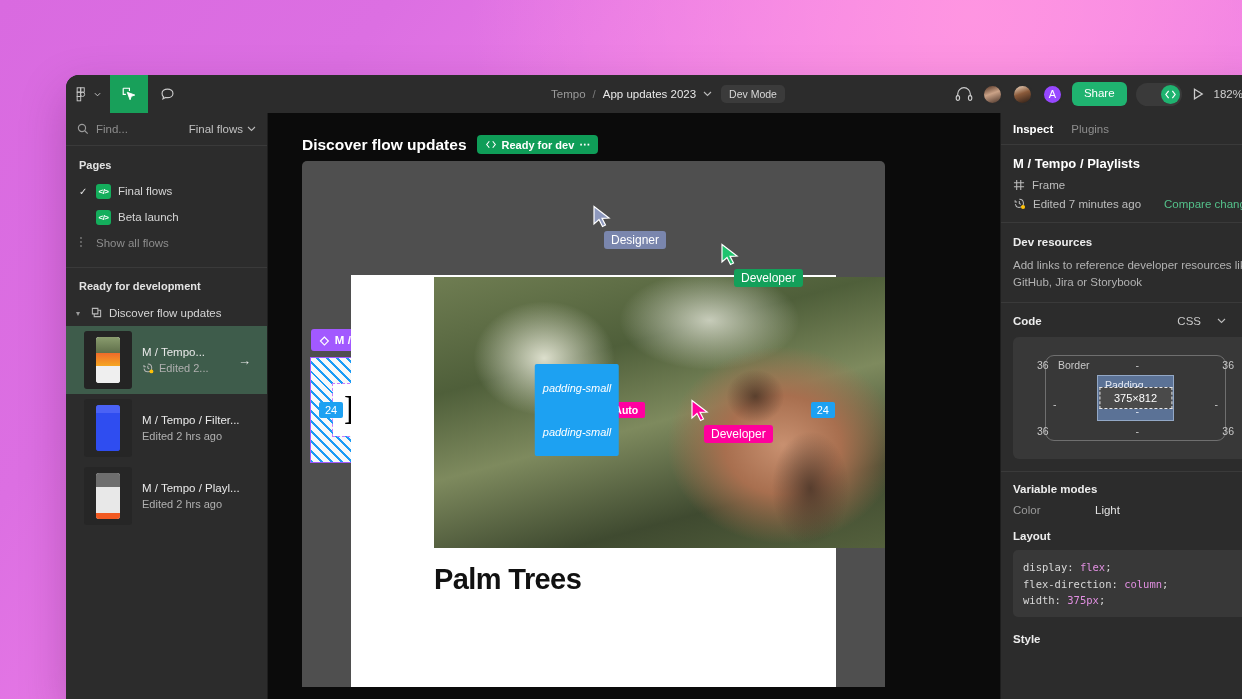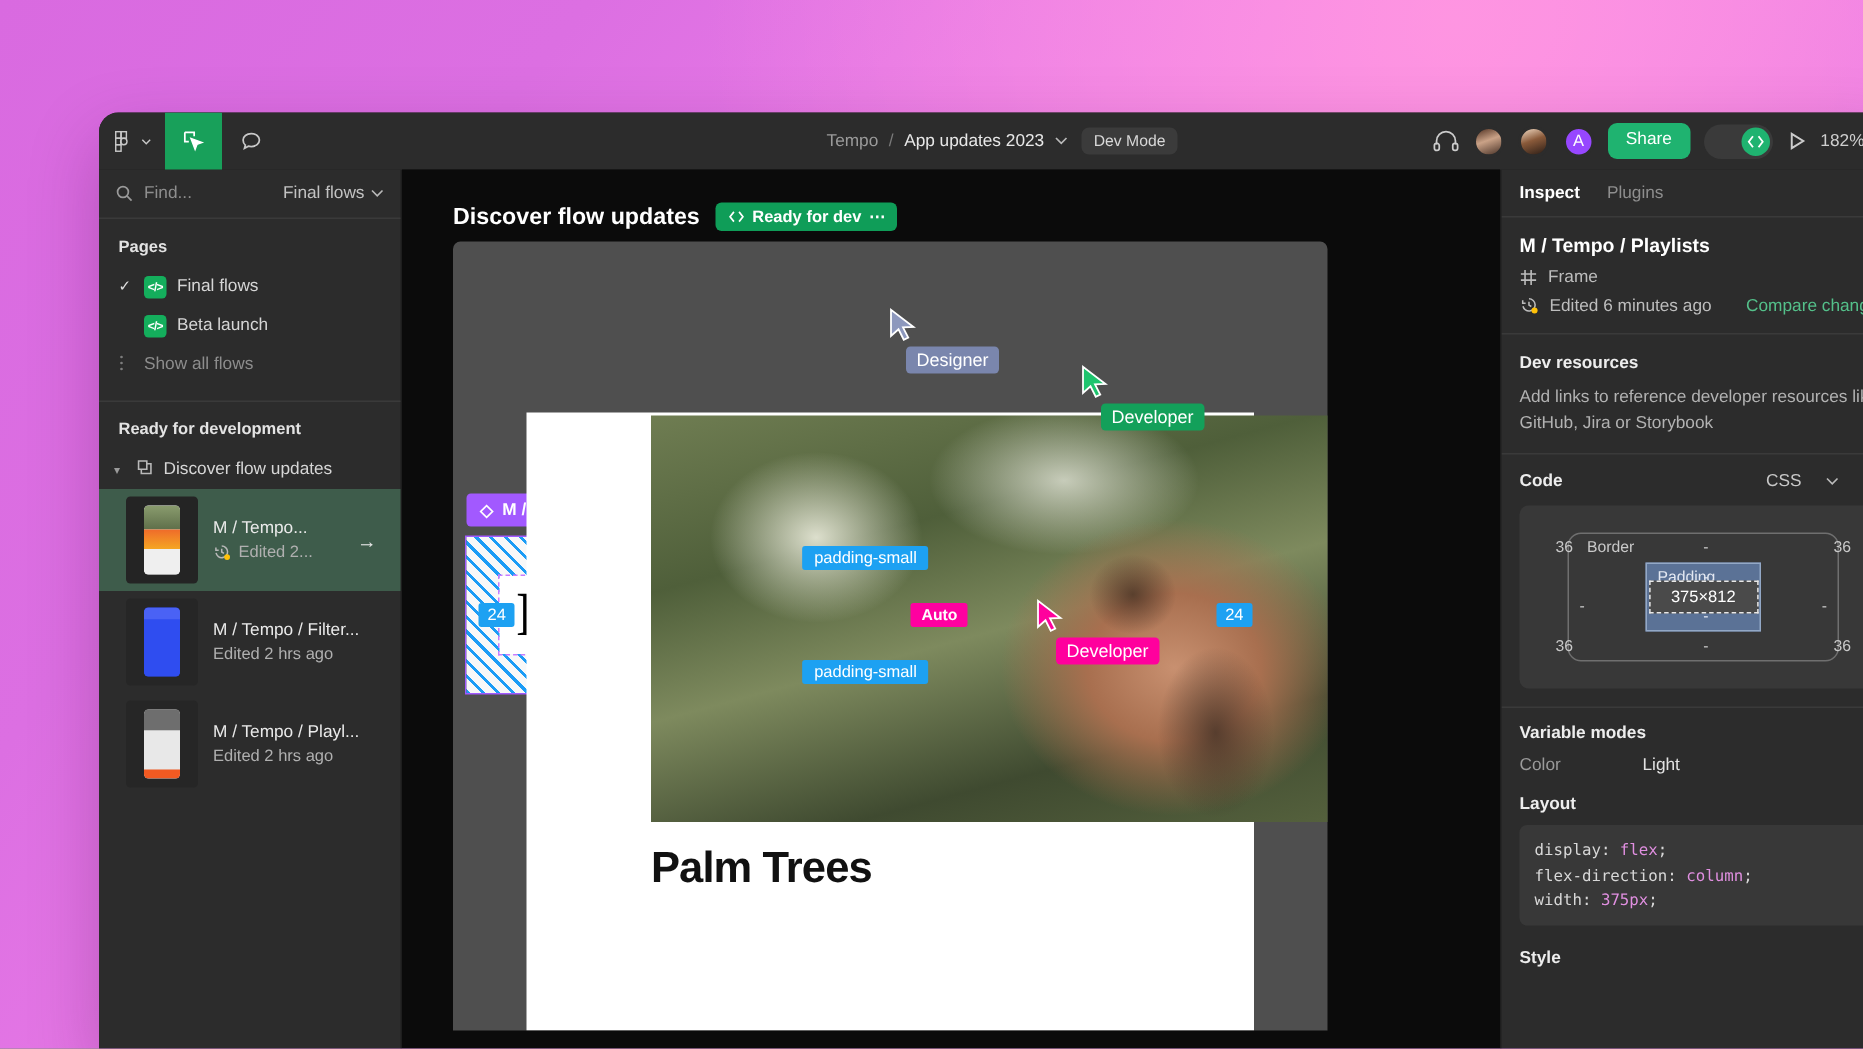--- a/index.html
+++ b/index.html
@@ -213,21 +213,21 @@
     background: #ff00a0; color: #fff; font-size: 10.5px; font-weight: 600;
     padding: 2px 7px; border-radius: 2px; z-index: 2;
   }
   .circ-btn {
     width: 45px; height: 45px; border-radius: 50%; background: #ececec;
     display: flex; align-items: center; justify-content: center; flex: 0 0 45px;
   }
   .circ-gap { width: 7px; flex: 0 0 7px; }
   .pad-chip {
     position: absolute; background: #1da1f2; color: #fff; font-size: 11px;
-    padding: 2px 8px; border-radius: 2px; white-space: nowrap; z-index: 5;
+    padding: 18px 8px; border-radius: 2px; white-space: nowrap; z-index: 5; font-style: italic;
   }
   .pad-top { left: 50%; transform: translateX(-50%); top: 6px; }
   .pad-bot { left: 50%; transform: translateX(-50%); bottom: 6px; }
   .num-chip {
     position: absolute; background: #1da1f2; color: #fff; font-size: 11px;
     padding: 2px 6px; border-radius: 2px; top: 50%; transform: translateY(-50%); z-index: 5;
   }
   .num-left { left: 8px; }
   .num-right { right: 8px; }
 
@@ -604,21 +604,21 @@
         </div>
         <div class="rp-line">
           <span style="display:flex">
             <svg width="13" height="13" viewBox="0 0 14 14" fill="none" stroke="#bdbdbd" stroke-width="1.1">
               <path d="M6.8 2.4 a4.4 4.4 0 1 1-4.3 5.3"></path>
                 <path d="M2.3 3.4 v2.1 h2.1"></path>
                 <path d="M6.8 4.4 v2.5 l1.7 1"></path>
               <circle cx="10.8" cy="10.8" r="2.2" fill="#ffc107" stroke="none"></circle>
             </svg>
           </span>
-          <span>Edited 6 minutes ago</span>
+          <span>Edited 7 minutes ago</span>
           <span class="rp-link">Compare changes</span>
         </div>
       </div>
 
       <div class="rp-sec">
         <div class="rp-head">
           <span>Dev resources</span>
           <span class="rp-plus">+</span>
         </div>
         <div class="rp-note">Add links to reference developer resources like GitHub, Jira or Storybook</div>

